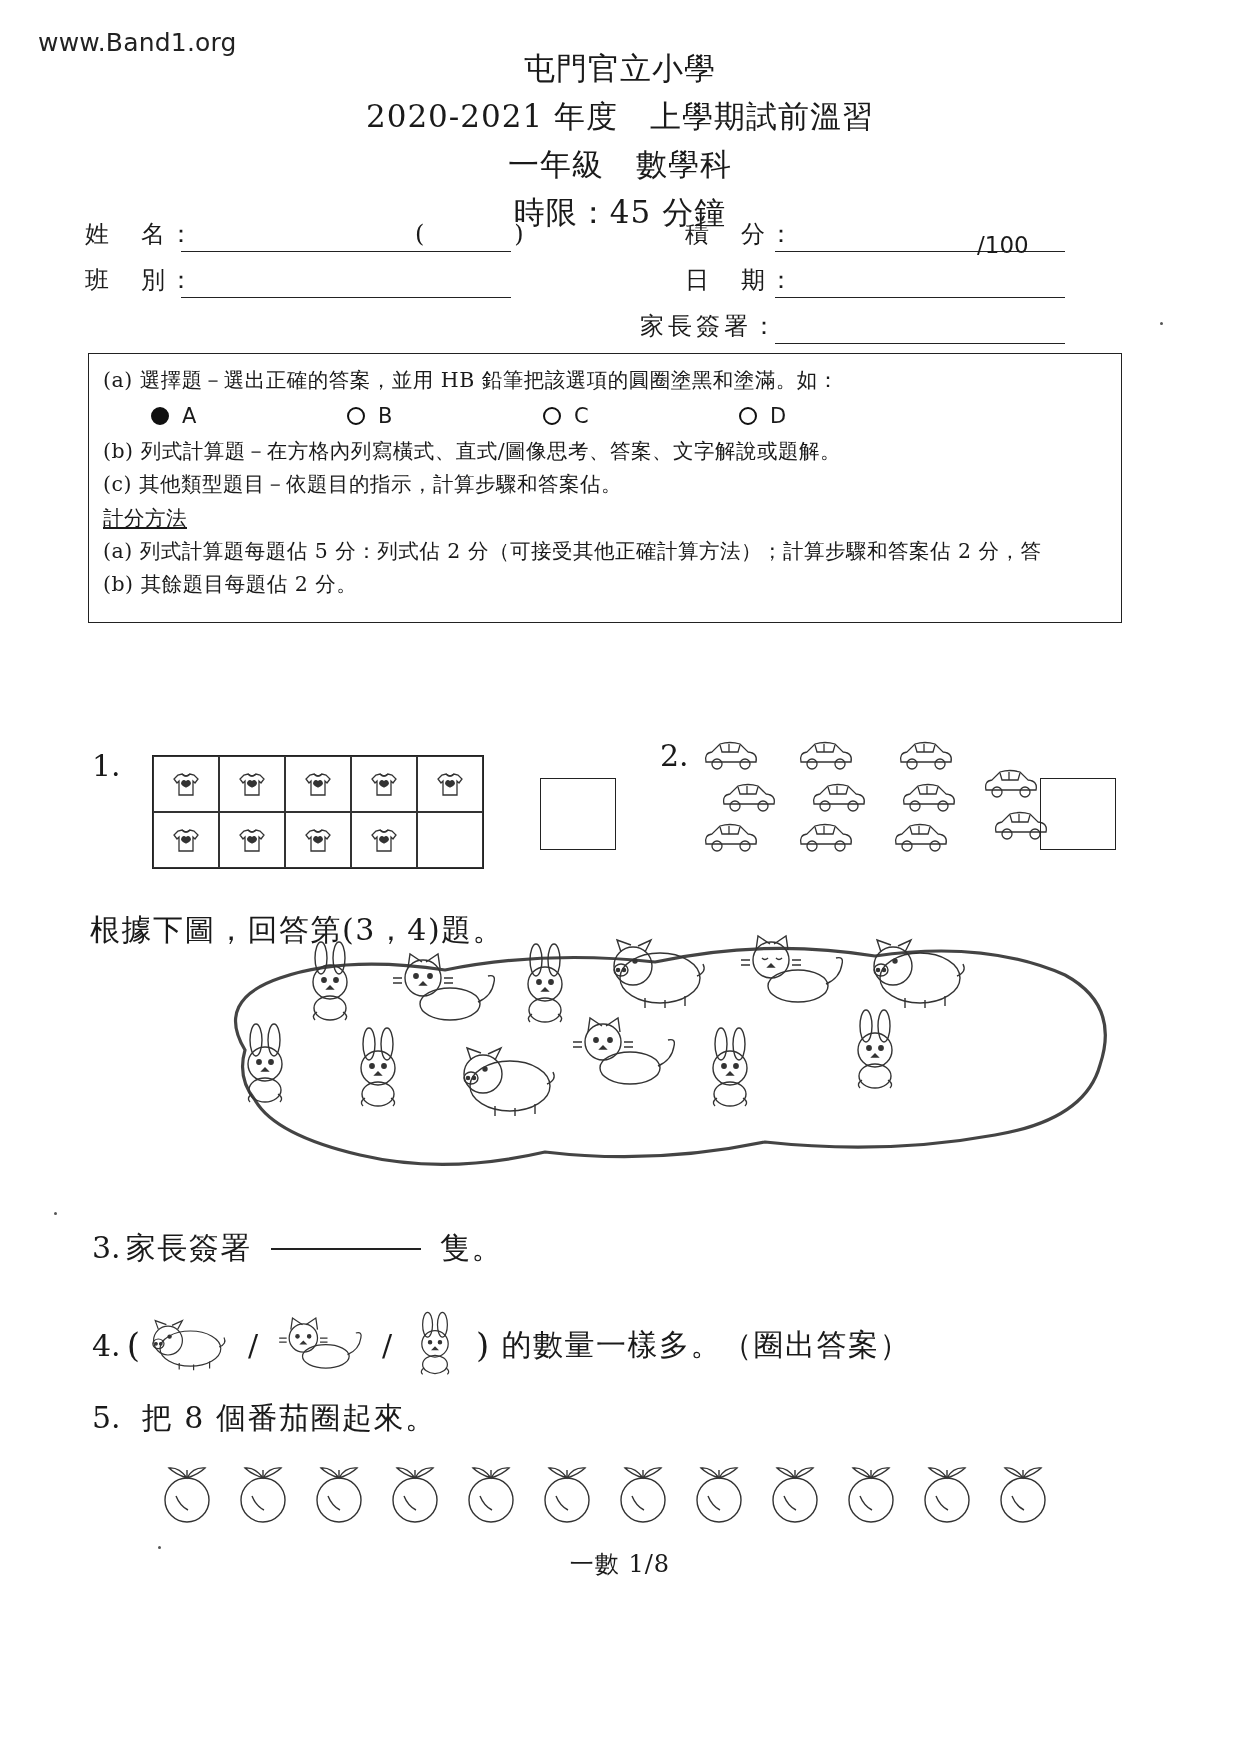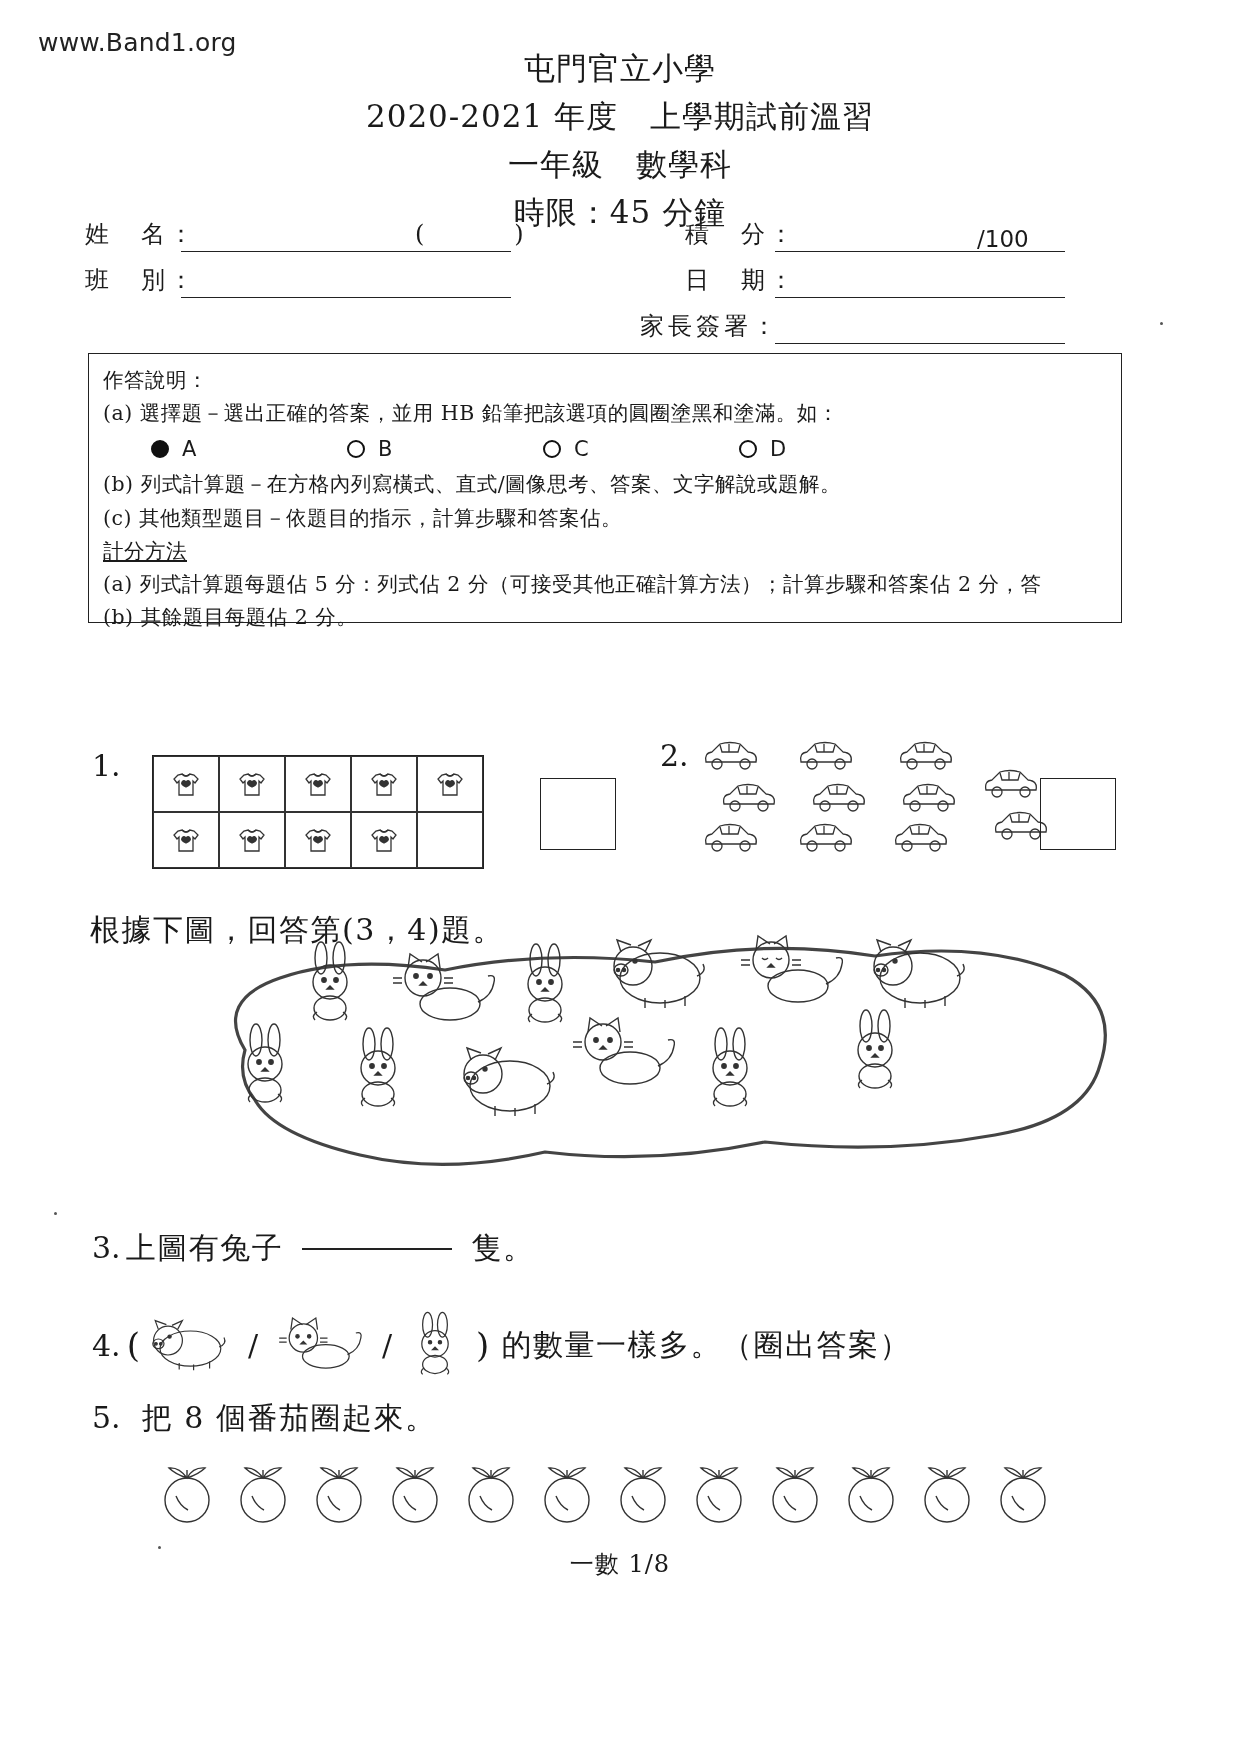--- a/index.html
+++ b/index.html
@@ -211,36 +211,35 @@
     <div class="line4">時限：45 分鐘</div>
   </div>
 
   <div class="fields">
     <div class="fieldrow">
       <span class="lbl" style="left:0; top:0;">姓　名：</span>
       <span class="rule" style="left:96px; top:33px; width:330px;"></span>
       <span class="paren" style="left:330px; top:0;">(　　)</span>
       <span class="lbl" style="left:600px; top:0;">積　分：</span>
       <span class="rule" style="left:690px; top:33px; width:290px;"></span>
-      <span class="outof" style="left:892px; top:8px;">/100</span>
+      <span class="outof" style="left:892px; top:14px;">/100</span>
     </div>
     <div class="fieldrow">
       <span class="lbl" style="left:0; top:0;text-align:right;">班　別：</span>
       <span class="rule" style="left:96px; top:33px; width:330px;"></span>
       <span class="lbl" style="left:600px; top:0;">日　期：</span>
       <span class="rule" style="left:690px; top:33px; width:290px;"></span>
     </div>
     <div class="fieldrow">
       <span class="lbl" style="left:555px; top:0;">家長簽署：</span>
       <span class="rule" style="left:690px; top:33px; width:290px;"></span>
     </div>
   </div>
 
   <div class="instr">
-    <div class="t">作答說明：</div>
     <div class="t">(a) 選擇題－選出正確的答案，並用 HB 鉛筆把該選項的圓圈塗黑和塗滿。如：</div>
     <div class="opts">
       <span class="opt">
         <span class="bub filled"></span>
         <span>A</span>
       </span>
       <span class="opt">
         <span class="bub"></span>
         <span>B</span>
       </span>
@@ -639,21 +638,21 @@
             <ellipse cx="35" cy="68" rx="16" ry="12"></ellipse>
             <path d="M22 72 q-6 4 -2 8"></path>
             <path d="M48 72 q6 4 2 8"></path>
           </g>
         </svg>
     </div>
   </div>
 
   <div style="position:absolute; left:92px; top:1228px;">
     <span class="qnum" style="position:relative; left:0; top:0;">3.</span>
-    <span style="font-size:30px; letter-spacing:1.5px;">上圖有兔子</span>
+    <span style="font-size:30px; letter-spacing:1.5px;">家長簽署</span>
     <span style="display:inline-block; width:150px; border-bottom:2px solid #222; margin:0 14px 8px 14px;"></span>
     <span style="font-size:30px; letter-spacing:1.5px;">隻。</span>
   </div>
 
   <div style="position:absolute; left:92px; top:1310px; display:flex; align-items:center;">
     <span style="font-size:30px;">4.</span>
     <span style="font-size:34px; margin:0 4px 0 6px;">(</span>
     <span class="inline-icon">
       <svg width="92" height="56" viewBox="0 0 115 70">
           <g fill="none" stroke="#333" stroke-width="1.5">

